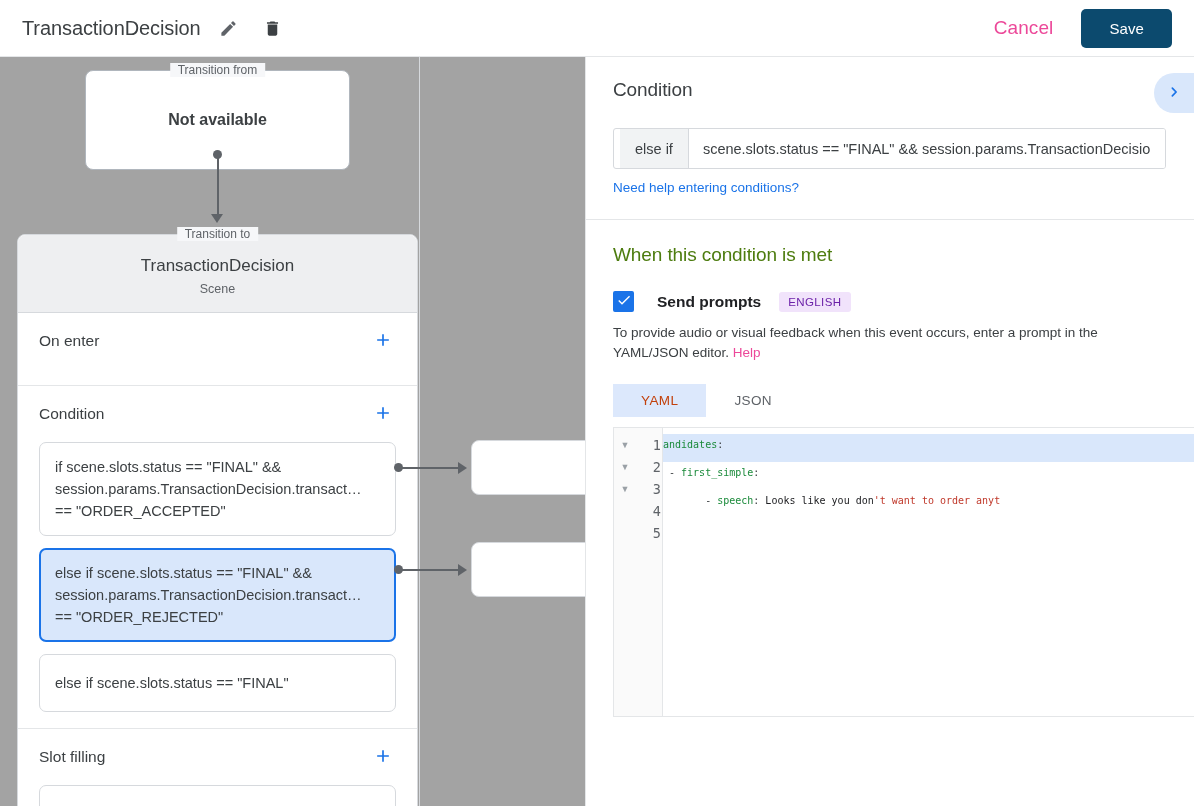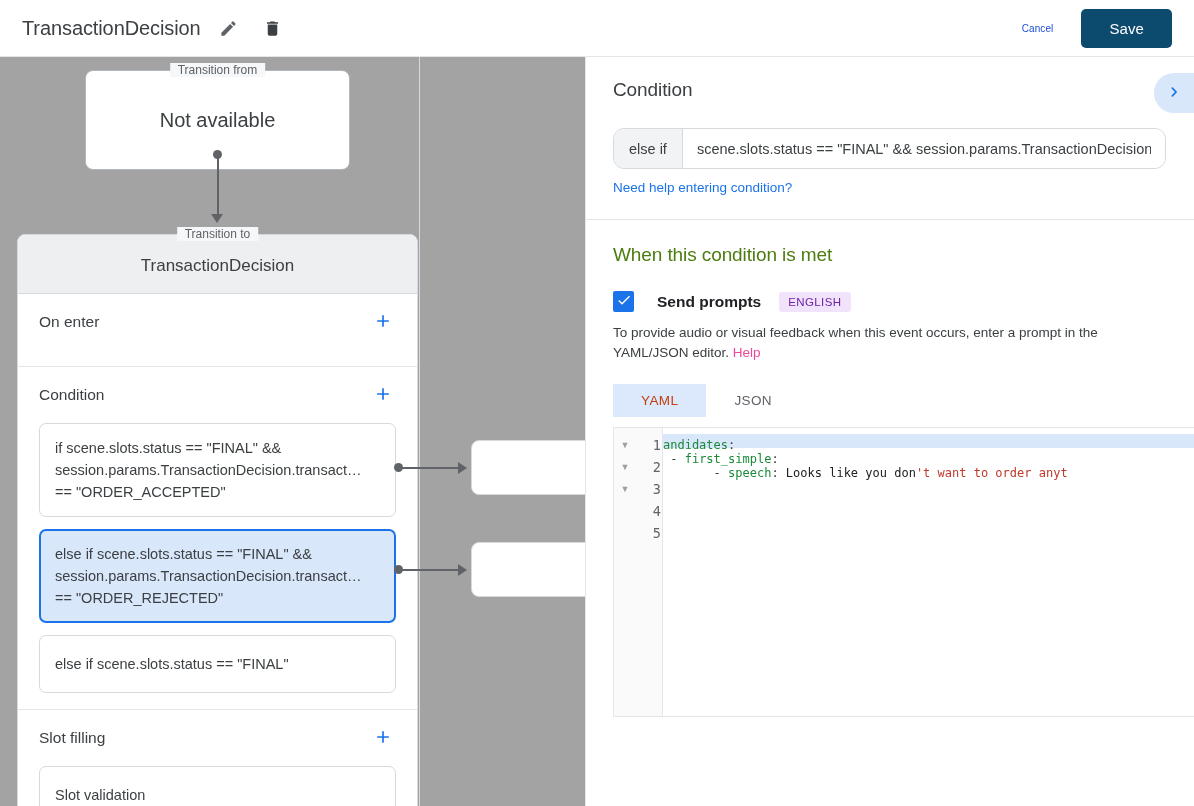--- a/index.html
+++ b/index.html
@@ -22,21 +22,21 @@
     white-space: nowrap;
   }
   .icon-btn {
     width: 32px; height: 32px; margin-left: 12px;
     display: flex; align-items: center; justify-content: center;
     border-radius: 50%; cursor: pointer; background: transparent; border: 0;
   }
   .icon-btn svg { display: block; }
   .topbar-spacer { flex: 1; }
   .btn-cancel {
-    font-size: 10px; color: #1d4ed8; background: transparent; border: 0;
+    font-size: 19px; color: #ec4899; background: transparent; border: 0;
     padding: 9px 14px; border-radius: 4px; cursor: pointer;
     font-family: "Liberation Sans", sans-serif; letter-spacing: .1px;
   }
   .btn-save {
     font-size: 15px; color: #fff; background: #0c4a6e; border: 0;
     padding: 11px 28px; border-radius: 5px; cursor: pointer; margin-left: 14px;
     font-family: "Liberation Sans", sans-serif; letter-spacing: .1px;
   }
 
   
@@ -51,21 +51,21 @@
     position: absolute; left: 85px; top: 13px; width: 265px; height: 100px;
     border: 1px solid #b0b6bd; border-radius: 8px; background: #fff;
   }
   .tf-legend {
     position: absolute; top: -8px; left: 50%; transform: translateX(-50%);
     background: #f6f7f9; padding: 0 8px; font-size: 12px; color: #5f6368;
     white-space: nowrap;
   }
   .tf-body {
     height: 100%; display: flex; align-items: center; justify-content: center;
-    font-size: 20px; color: #3c4043;
+    font-size: 16px; color: #3c4043; font-weight: bold;
   }
 
   
   .conn-dot {
     position: absolute; width: 9px; height: 9px; border-radius: 50%;
     background: #5f6368;
   }
   .conn-vline {
     position: absolute; width: 2px; background: #5f6368;
   }
@@ -144,21 +144,21 @@
   .rp-section-a { position: relative; padding: 22px 28px 22px 27px;
     border-bottom: 1px solid #e4e6e8; height: 163px; }
   .rp-title { font-size: 19px; color: #3c4043; letter-spacing: -0.1px; }
   .collapse-btn {
     position: absolute; right: 0px; top: 16px; width: 40px; height: 40px;
     border-radius: 20px 0 0 20px; background: #d9e7fb; border: 0;
     display: flex; align-items: center; justify-content: center; cursor: pointer;
   }
   .cond-row {
     display: flex; margin-top: 27px; border: 1px solid #d6d9dd;
-    border-radius: 11px; overflow: hidden; height: 41px; width: 553px;
+    border-radius: 3px; overflow: hidden; height: 41px; width: 553px; padding-left: 6px;
   }
   .cond-prefix {
     background: #f1f3f4; border-right: 1px solid #d6d9dd;
     display: flex; align-items: center; padding: 0 15px;
     font-size: 14.5px; color: #3c4043; white-space: nowrap;
   }
   .cond-input {
     flex: 1; border: 0; outline: 0; padding: 0 14px; font-size: 14.5px;
     color: #3c4043; font-family: "Liberation Sans", sans-serif; background: #fff;
   }
@@ -218,21 +218,21 @@
     padding-top: 6px; flex: none; text-align: right;
   }
   .lnum {
     height: 22px; line-height: 22px; font-size: 13.5px; color: #5f6368;
     font-family: "DejaVu Sans Mono", monospace; padding-right: 1px;
   }
   .code {
     flex: 1; padding-top: 6px; overflow: hidden; position: relative;
   }
   .cline {
-    height: 14px; line-height: 22px; font-size: 12px; white-space: pre;
+    height: 28px; line-height: 22px; font-size: 10px; white-space: pre;
     font-family: "DejaVu Sans Mono", monospace; color: #202124;
   }
   .cline.hl { background: #d9e7fb; }
   .tok-key { color: #1a8a3a; }
   .tok-punc { color: #3c4043; }
   .tok-str { color: #c0392b; }
   .tok-txt { color: #202124; }
 </style>
 </head>
 <body>
@@ -275,20 +275,21 @@
       </div>
 
       <div class="conn-dot" style="left:213px; top:93px;"></div>
       <div class="conn-vline" style="left:216.5px; top:97px; height:62px;"></div>
       <div class="conn-arrow-down" style="left:211px; top:157px;"></div>
 
       <div class="scene-card">
         <div class="scene-head">
           <div class="scene-head-legend">Transition to</div>
           <div class="scene-name">TransactionDecision</div>
+          <div class="scene-type">Scene</div>
         </div>
 
         <div class="section">
           <div class="section-head">
             <span class="section-title">On enter</span>
             <button class="add-btn">
               <span>
                 <svg width="20" height="20" viewBox="0 0 24 24">
                     <path fill="#1a73e8" d="M19 13h-6v6h-2v-6H5v-2h6V5h2v6h6v2z"></path>
                   </svg>
@@ -350,21 +351,21 @@
           <svg width="20" height="20" viewBox="0 0 24 24">
               <path fill="#1a73e8" d="M9.29 6.71a1 1 0 0 0 0 1.41L13.17 12l-3.88 3.88a1 1 0 1 0 1.42 1.41l4.58-4.58a1 1 0 0 0 0-1.42L10.71 6.71a1 1 0 0 0-1.42 0z"></path>
             </svg>
         </span>
       </button>
 
       <div class="cond-row">
         <div class="cond-prefix">else if</div>
         <input class="cond-input" type="text" value="scene.slots.status == &quot;FINAL&quot; &amp;&amp; session.params.TransactionDecision." style="">
       </div>
-      <a class="help-link">Need help entering condition?</a>
+      <a class="help-link">Need help entering conditions?</a>
     </div>
 
     <div class="rp-section-b">
       <div class="rp-subtitle">When this condition is met</div>
 
 
       <div class="check-row">
         <div class="cbox checked">
           <span>
             <svg width="16" height="16" viewBox="0 0 24 24">

